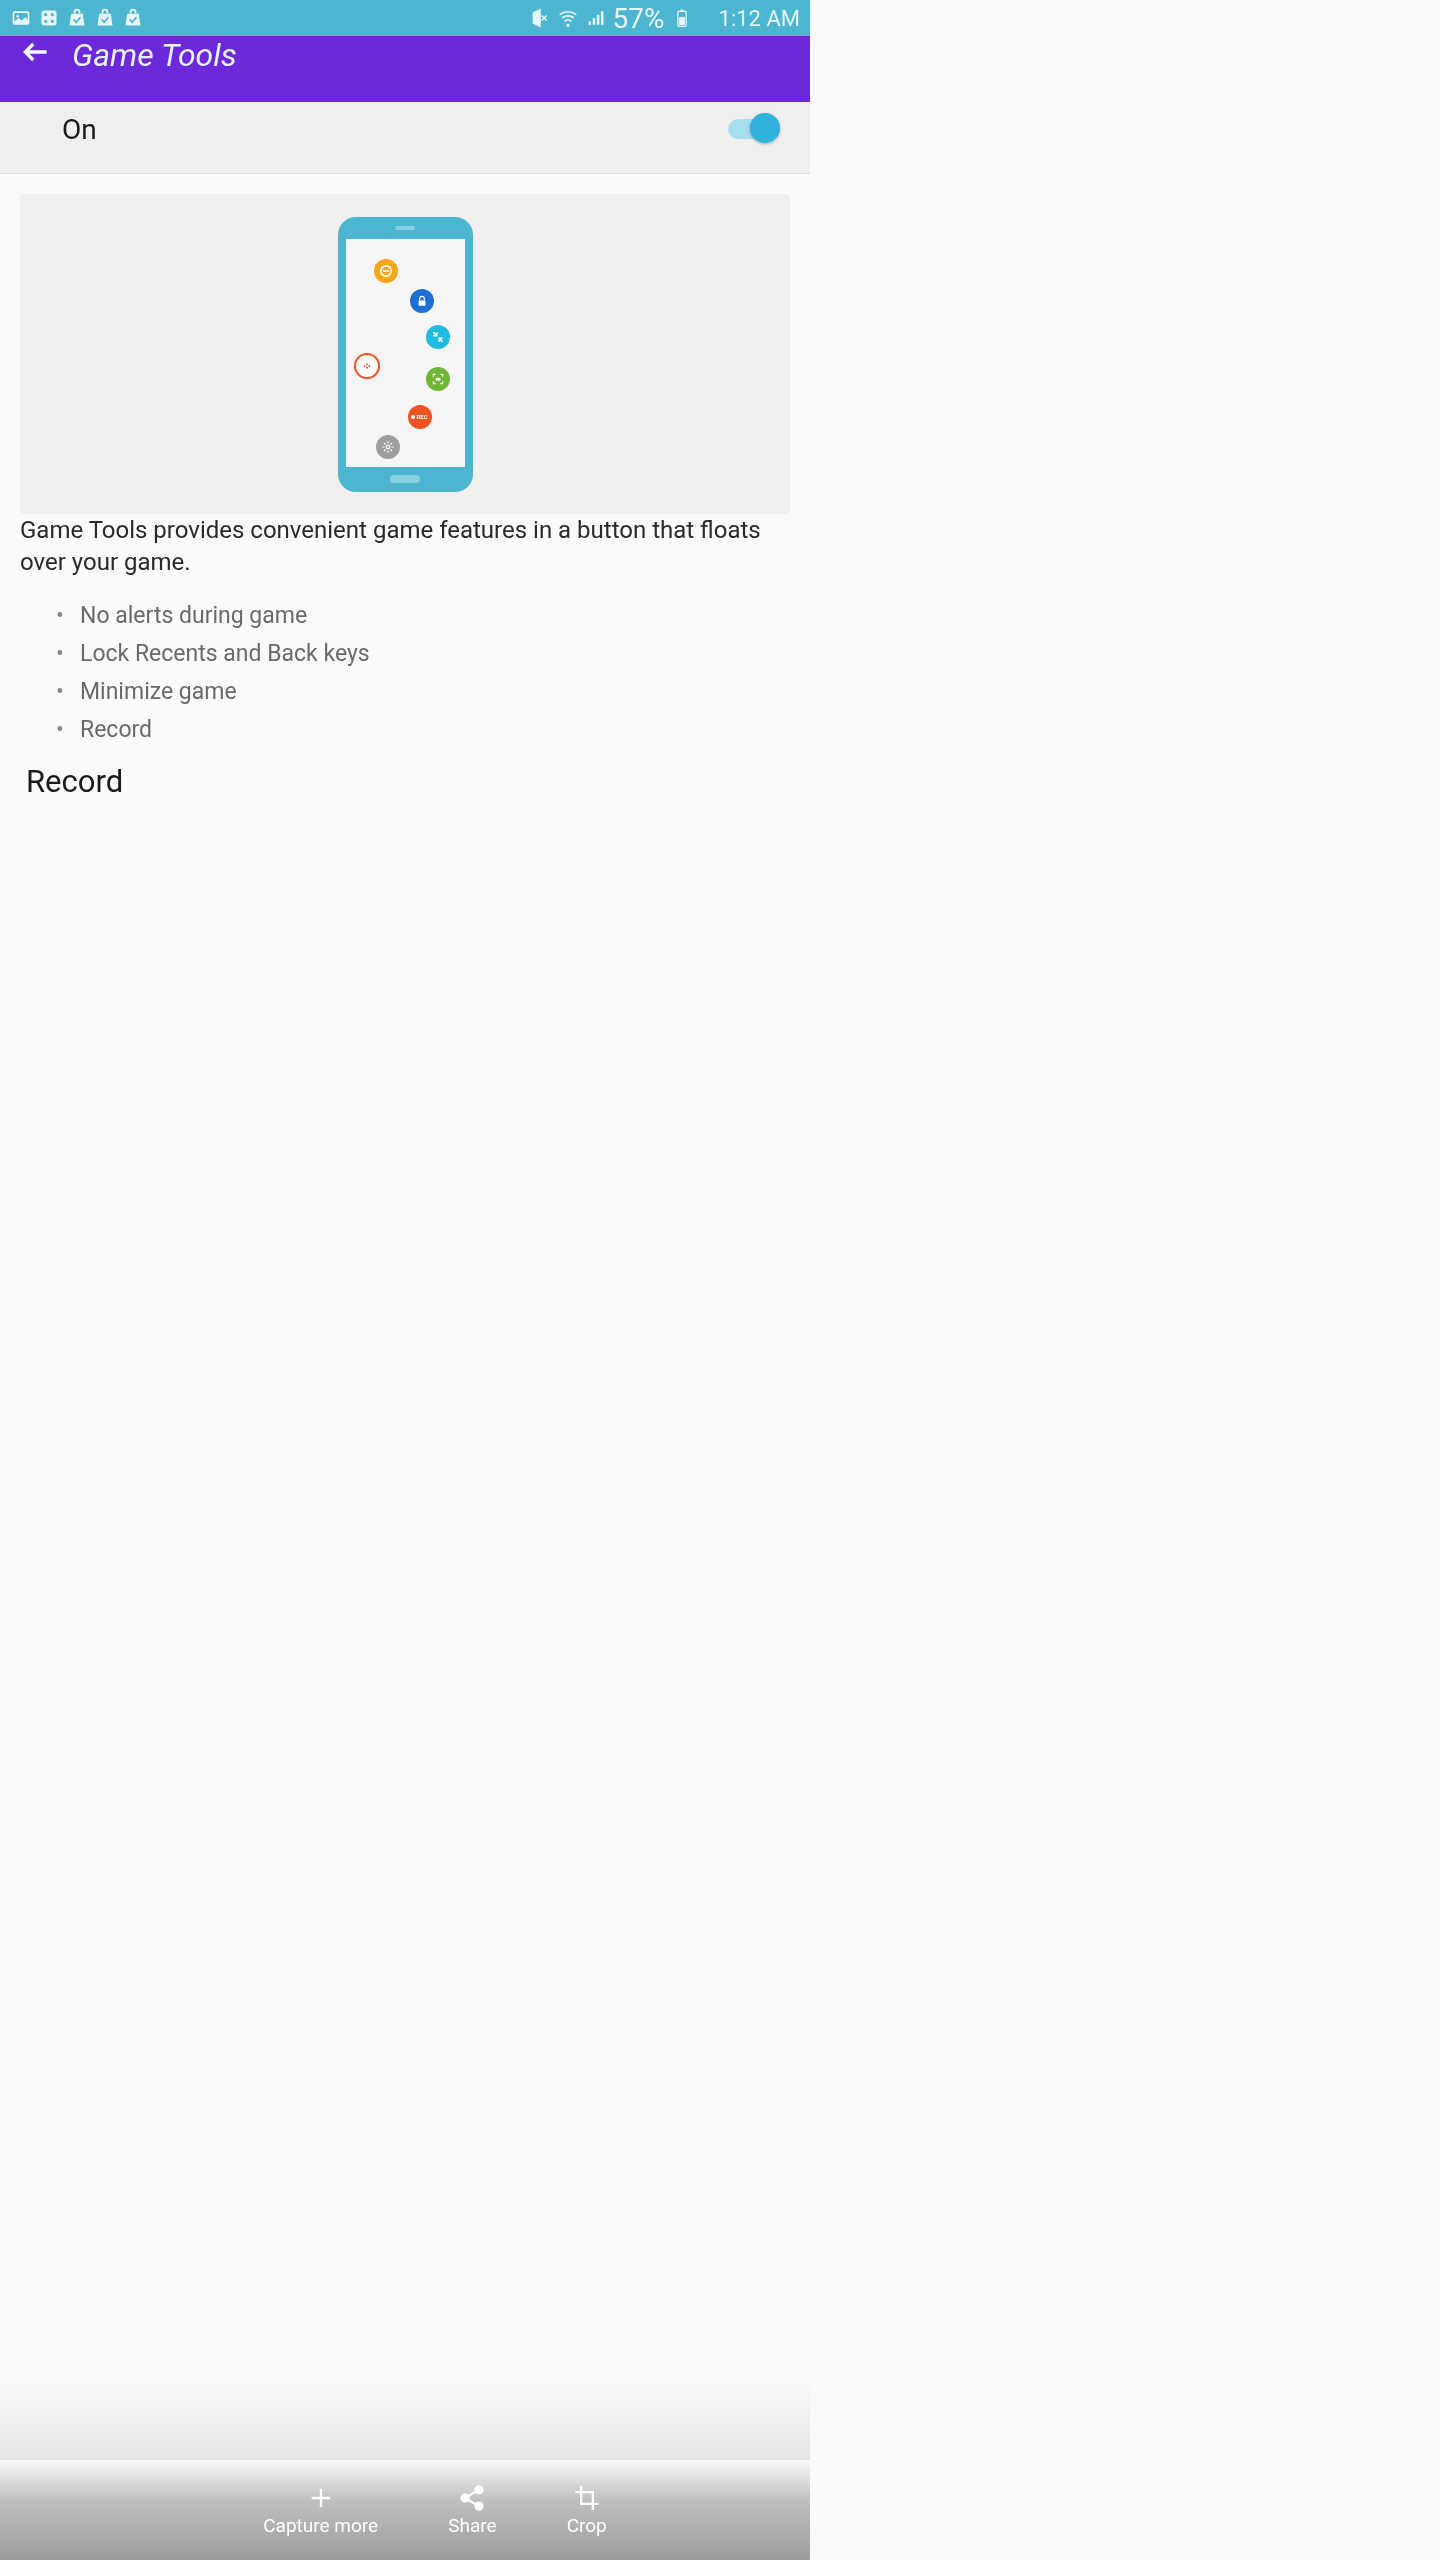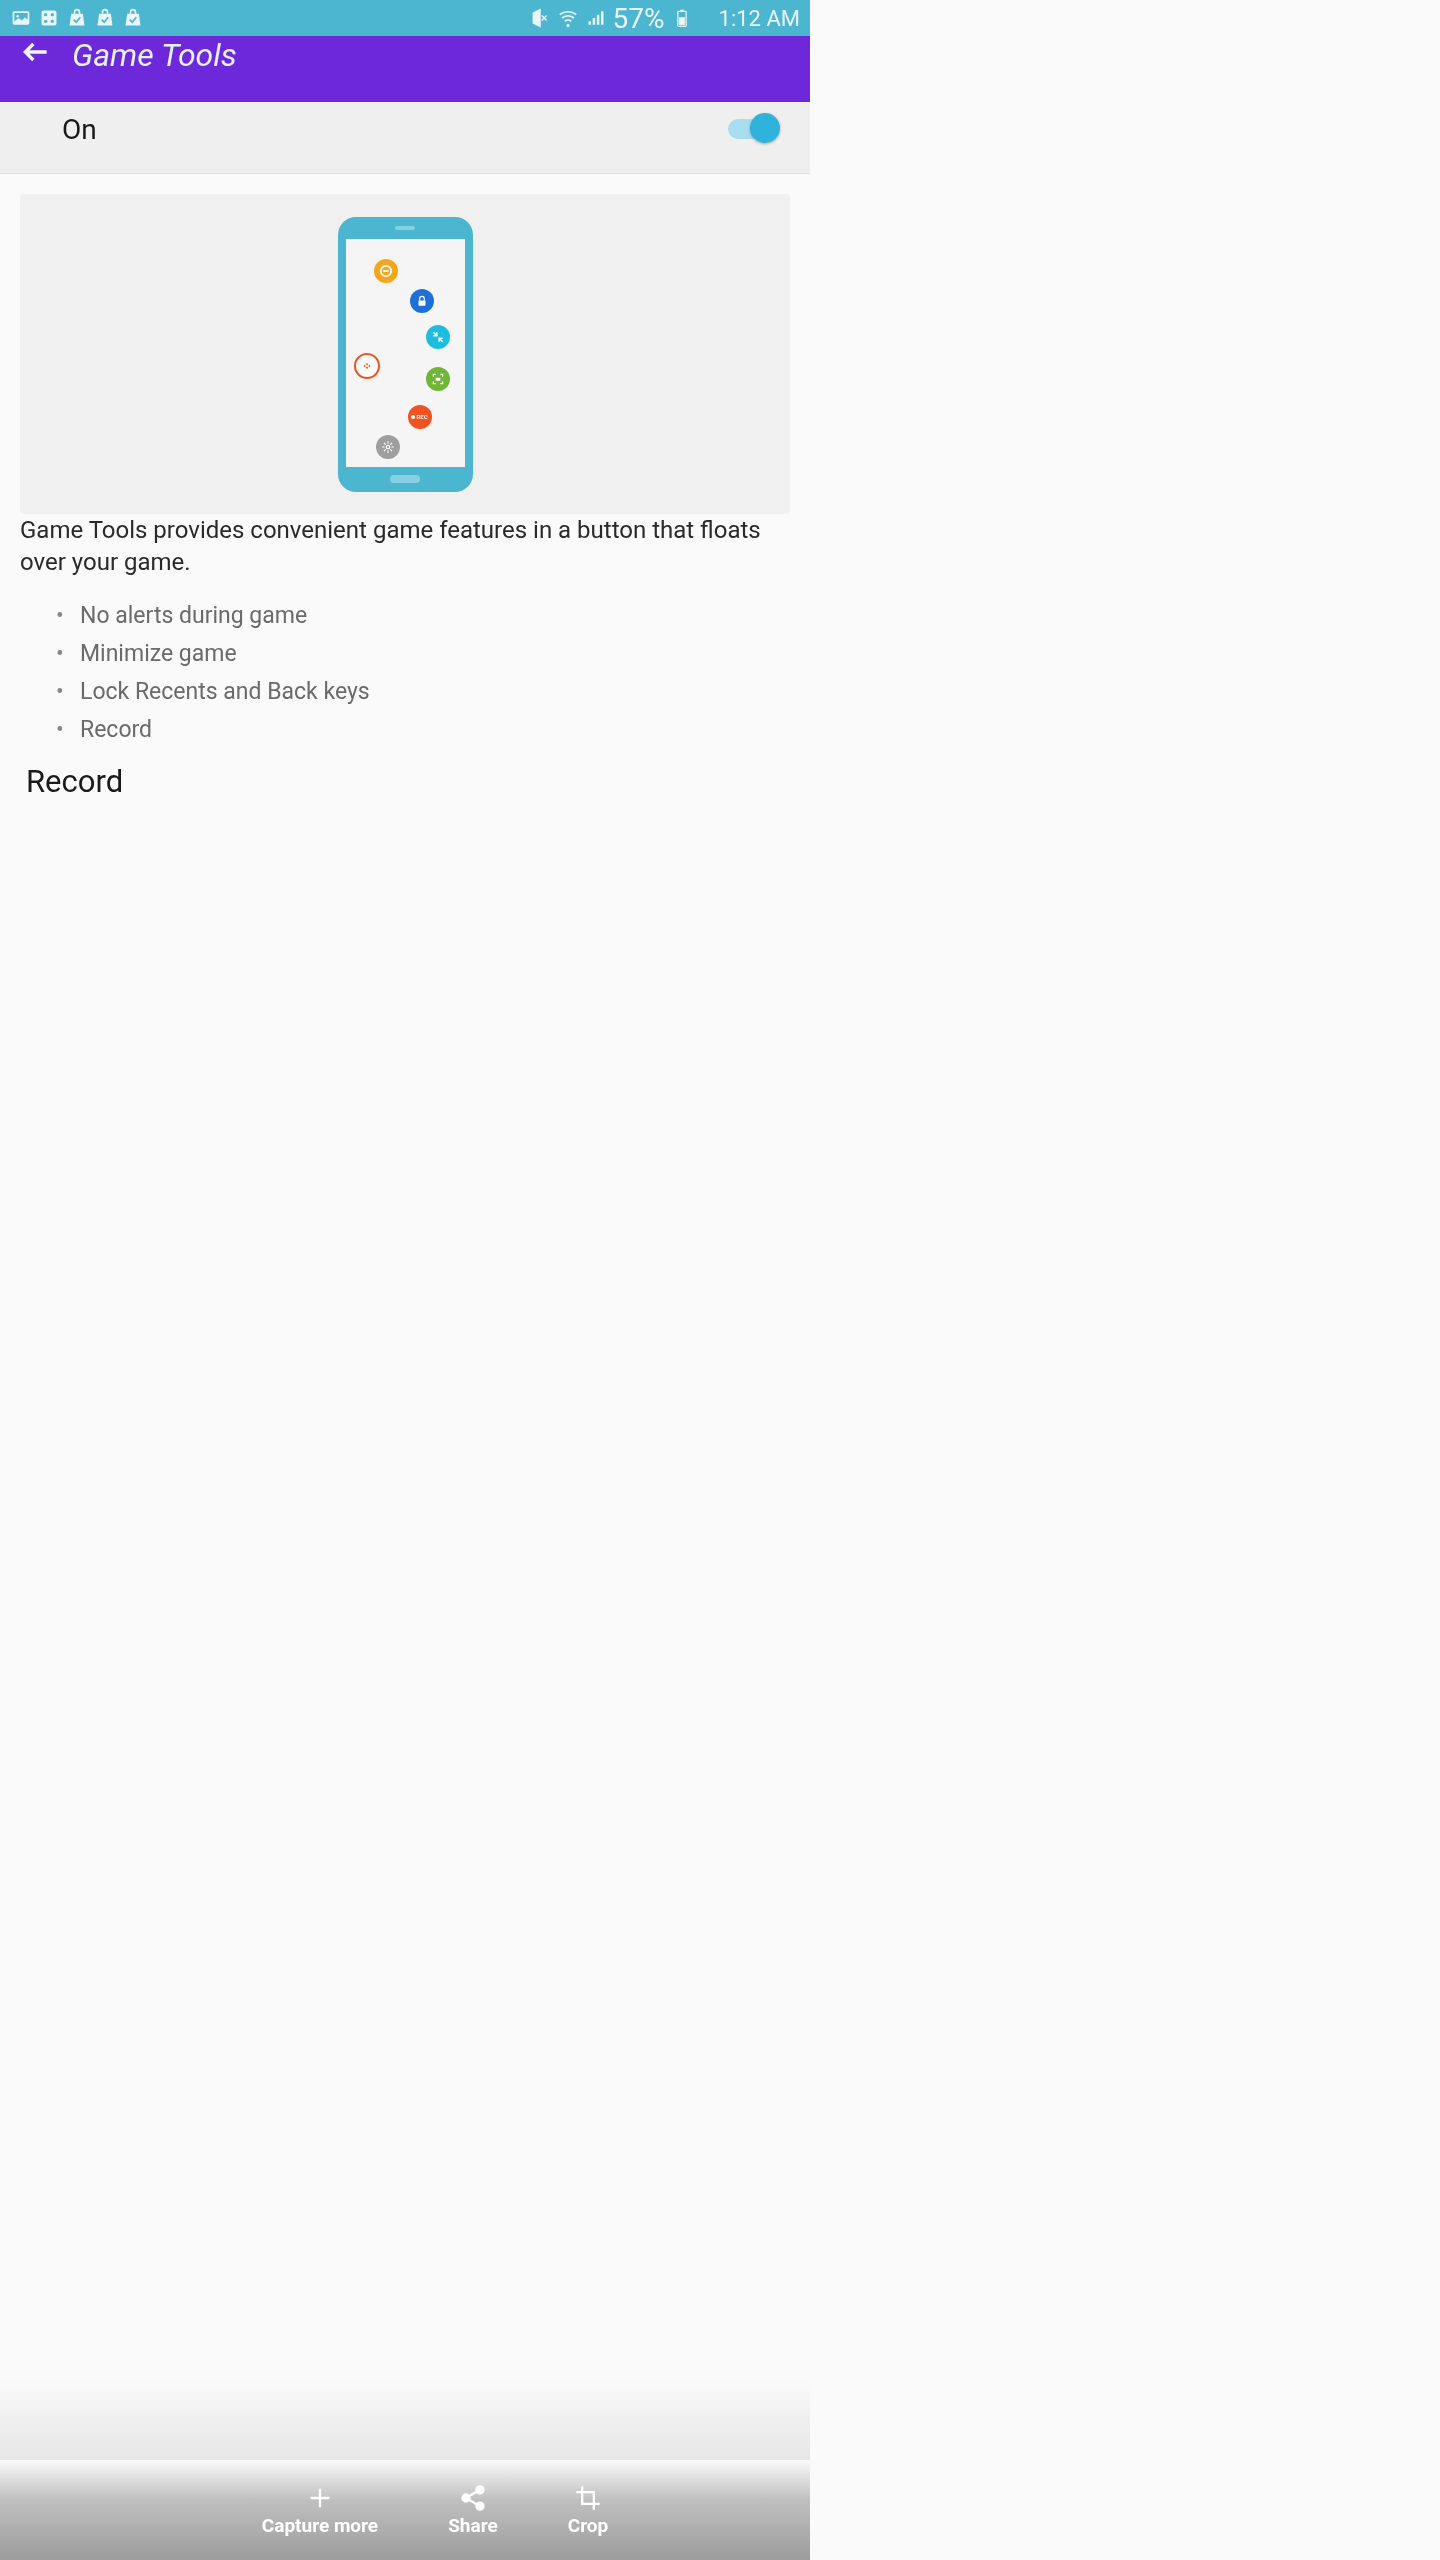--- a/index.html
+++ b/index.html
@@ -51,21 +51,21 @@
   
   .description { margin-top: 0; font-size: 24px; color: #2a2a2a; line-height: 1.35; padding: 0 0; }
   
   .features-list { margin-top: 18px; padding-left: 36px; }
   .features-list li { list-style: none; position: relative; font-size: 23px; color: #6a6a6a; line-height: 1.65; padding-left: 24px; }
   .features-list li::before { content: "•"; position: absolute; left: 0; color: #888; }
   
   .section-heading { font-size: 31px; color: #1a1a1a; margin-top: 14px; padding-left: 6px; }
   
   
-  .action-bar { position: absolute; bottom: 0; left: 0; width: 810px; height: 100px; display: flex; align-items: center; justify-content: center; gap: 70px; background: linear-gradient(to bottom, rgba(200,200,200,0) 0%, rgba(160,160,160,0.65) 40%, rgba(140,140,140,0.85) 100%); padding-left: 80px; padding-right: 20px; font-weight: bold; }
+  .action-bar { position: absolute; bottom: 0; left: 0; width: 810px; height: 100px; display: flex; align-items: center; justify-content: center; gap: 70px; background: linear-gradient(to bottom, rgba(200,200,200,0) 0%, rgba(160,160,160,0.65) 40%, rgba(140,140,140,0.85) 100%); padding-left: 80px; padding-right: 20px; }
   .action-item { display: flex; flex-direction: column; align-items: center; color: #fff; font-size: 19px; gap: 4px; text-align: center; }
   .action-item svg { width: 28px; height: 28px; stroke: #fff; fill: none; stroke-width: 2; }
   .action-item .label { line-height: 1.1; }
   
   .fade-overlay { position: absolute; bottom: 100px; left: 0; width: 810px; height: 80px; background: linear-gradient(to bottom, rgba(250,250,250,0) 0%, rgba(200,200,200,0.4) 100%); pointer-events: none; }
 </style>
 </head>
 <body>
 
 <div class="status-bar">
@@ -208,22 +208,22 @@
       <div class="phone-bottom">
           <div class="phone-home"></div>
         </div>
     </div>
   </div>
 
   <p class="description">Game Tools provides convenient game features in a button that floats over your game.</p>
 
   <ul class="features-list">
     <li>No alerts during game</li>
+    <li>Lock Recents and Back keys</li>
     <li>Minimize game</li>
-    <li>Lock Recents and Back keys</li>
     <li>Record</li>
   </ul>
 
   <div class="section-heading">Record</div>
 </div>
 
 <div class="fade-overlay"></div>
 
 <div class="action-bar">
   <div class="action-item">

